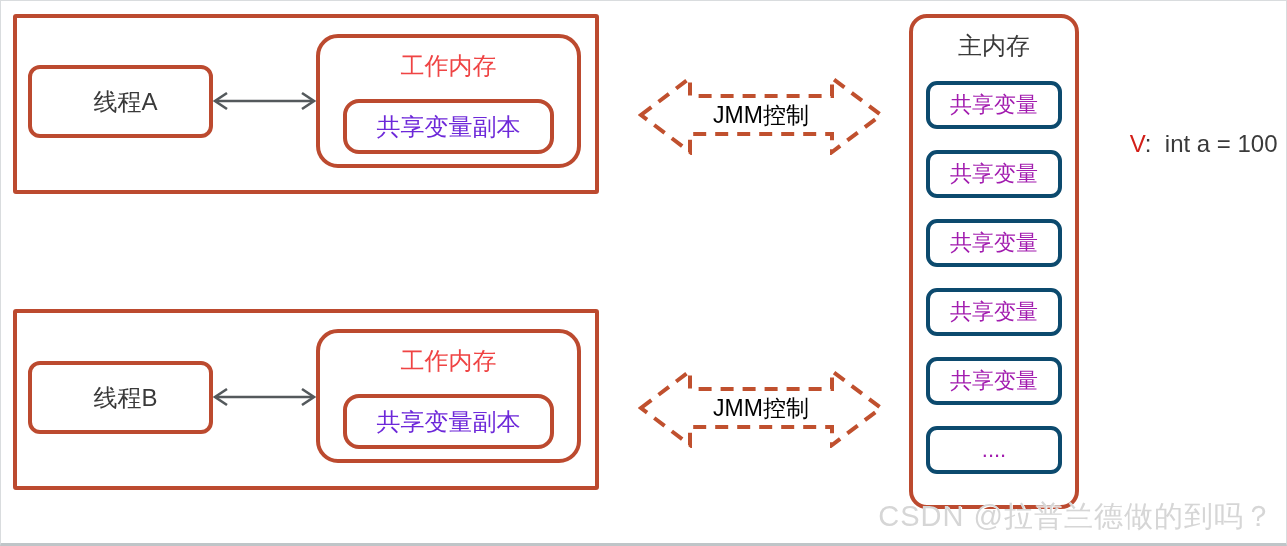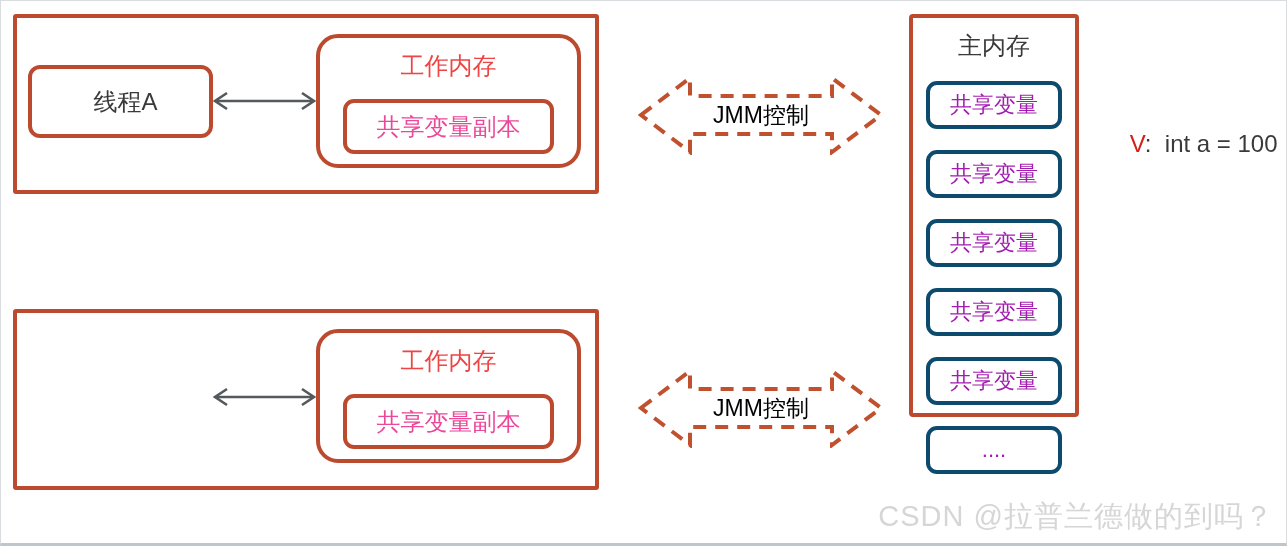--- a/index.html
+++ b/index.html
@@ -27,23 +27,23 @@
     border-radius: 12px;
     display: flex; align-items: center; justify-content: center;
     font-size: 24px; color: #3a3a3a; padding-left: 10px;
   }
   .workmem-box { border-radius: 22px; }
   .workmem-title {
     position: absolute; left: 0; right: 0; top: 12px;
     text-align: center; font-size: 24px; color: #ef4444;
   }
   .copy-box {
-    border-radius: 11px;
+    border-radius: 16px;
     display: flex; align-items: center; justify-content: center;
-    font-size: 24px; color: #ec4899;
+    font-size: 24px; color: #6d28d9;
   }
   .conn-arrow { position: absolute; }
   .var-label {
     position: absolute;
     font-size: 24px;
     white-space: pre;
     color: #3a3a3a;
   }
   .var-letter { color: #d32019; }
   .jmm-arrow { position: absolute; width: 246px; height: 80px; }
@@ -101,20 +101,23 @@
     <div class="workmem-title">工作内存</div>
   </div>
 
   <div class="rbox copy-box" style="left:342px; top:98px; width:211px; height:55px;">
     <span>共享变量副本</span>
   </div>
 
 
   <div class="rbox outer-group" style="left:12px; top:308px; width:586px; height:181px;"></div>
 
+  <div class="rbox thread-box" style="left:27px; top:360px; width:185px; height:73px;">
+    <span>线程B</span>
+  </div>
 
   <div class="conn-arrow" style="left:210px; top:382px;">
     <svg width="107" height="28" viewBox="0 0 107 28">
       <g stroke="#54595c" stroke-width="2.6" fill="none">
         <line x1="6" y1="14" x2="101" y2="14"></line>
         <polyline points="16,6 4,14 16,22"></polyline>
         <polyline points="91,6 103,14 91,22"></polyline>
       </g>
     </svg>
   </div>
@@ -138,21 +141,21 @@
     <div class="jmm-label">JMM控制</div>
   </div>
 
   <div class="jmm-arrow" style="left:637px; top:367px;">
     <svg width="246" height="80" viewBox="0 0 246 80">
       <polygon points="3,40 52,3 52,21 194,21 194,3 243,40 194,77 194,59 52,59 52,77" fill="none" stroke="#c0502e" stroke-width="4" stroke-dasharray="13 9"></polygon>
     </svg>
     <div class="jmm-label">JMM控制</div>
   </div>
 
-  <div class="rbox mm-box" style="left:908px; top:13px; width:170px; height:403px;">
+  <div class="rbox mm-box" style="left:908px; top:13px; width:170px; height:495px;border-radius:18px;">
     <div class="mm-title">主内存</div>
     <div class="mm-slot first">共享变量</div>
     <div class="mm-slot">共享变量</div>
     <div class="mm-slot">共享变量</div>
     <div class="mm-slot">共享变量</div>
     <div class="mm-slot">共享变量</div>
     <div class="mm-slot">....</div>
   </div>
 
   <div class="var-label" style="left:1102px; top:101px;">

